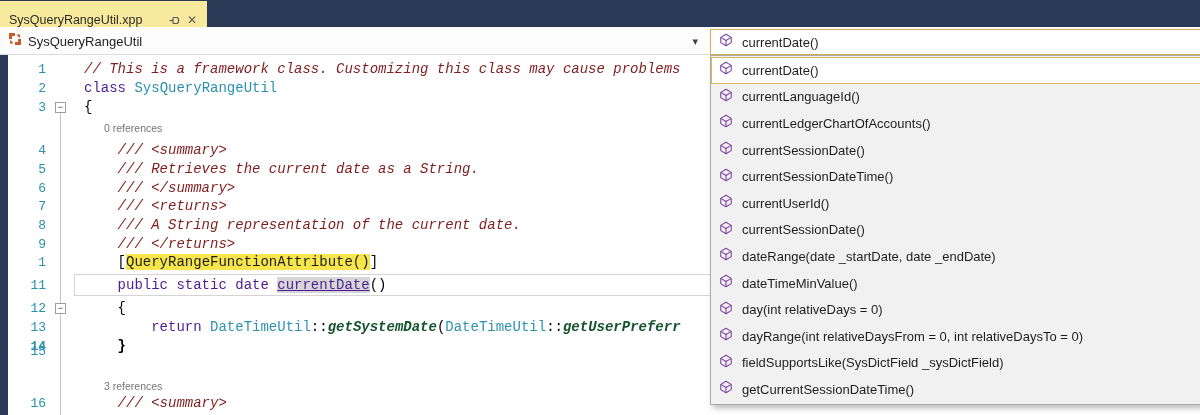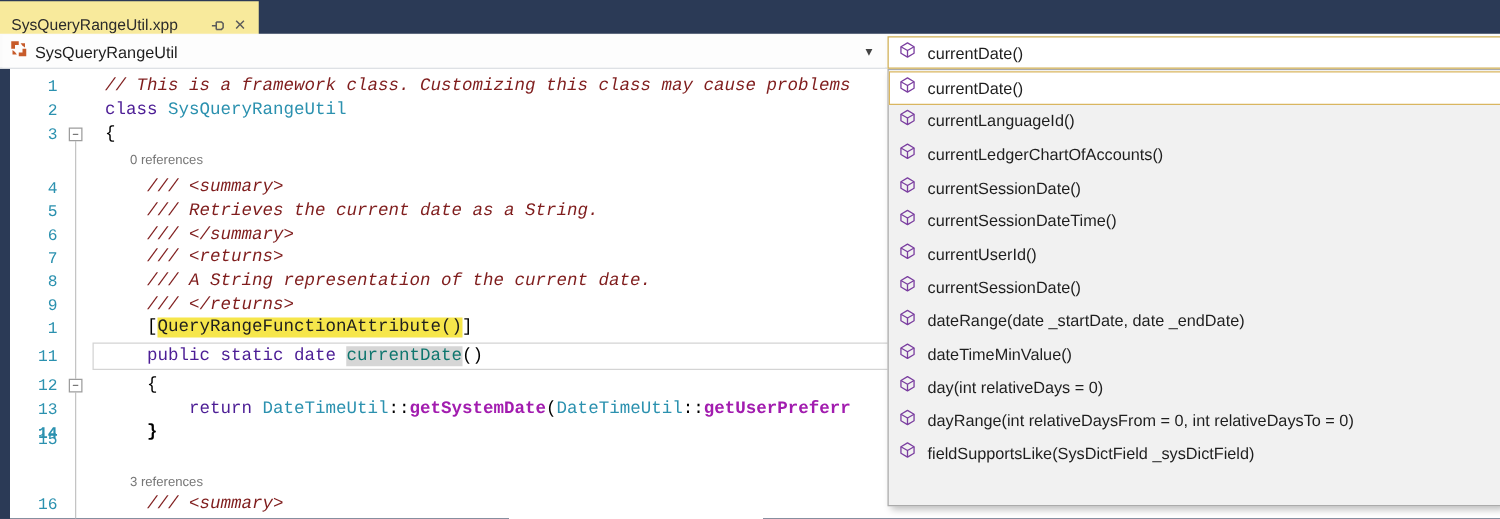--- a/index.html
+++ b/index.html
@@ -51,23 +51,23 @@
         background:#FFFFFF;line-height:9px;font-size:9px;text-align:center;color:#333;
         font-family:"Liberation Sans",sans-serif;}
   .linebox{position:absolute;left:66px;top:-2px;width:638px;height:22px;
         border:1px solid #D4D4D4;}
   .lens{position:absolute;left:96px;top:0;font-family:Liberation Sans, sans-serif;
         font-size:10.5px;color:#767676;line-height:16px;}
   .t-com{color:#7f1d1d;font-style:italic;}
   .t-kw{color:#4c1d95;}
   .t-ty{color:#2B91AF;}
   .t-pl{color:#000000;}
-  .t-me{color:#a21caf;font-weight:bold;}
+  .t-me{color:#14532d;font-weight:bold;font-style:italic;}
   .t-hl{color:#1E1E1E;background:#F6E64B;}
-  .t-sym{color:#0f766e;background:#D6D6D6;}
+  .t-sym{color:#4c1d95;background:#D6D6D6;text-decoration:underline;}
 </style>
 </head>
 <body>
 
 <div class="screen">
 
   <div class="tabstrip">
     <div class="tab">
       <span class="tab-title">SysQueryRangeUtil.xpp</span>
       <span class="tab-ico">
@@ -226,20 +226,30 @@
       </div>
       <div class="popup-item">
         <span class="cube"><svg width="14" height="14" viewBox="0 0 16 16">
             <g stroke="#7B3FA0" stroke-width="1.2" fill="none" stroke-linejoin="round">
               <polygon points="8,1.5 14,5 14,11 8,14.5 2,11 2,5"></polygon>
               <polyline points="2,5 8,8.5 14,5"></polyline>
               <line x1="8" y1="8.5" x2="8" y2="14.5"></line>
             </g>
           </svg></span>
         <span class="popup-label">fieldSupportsLike(SysDictField _sysDictField)</span>
+      </div>
+      <div class="popup-item">
+        <span class="cube"><svg width="14" height="14" viewBox="0 0 16 16">
+            <g stroke="#7B3FA0" stroke-width="1.2" fill="none" stroke-linejoin="round">
+              <polygon points="8,1.5 14,5 14,11 8,14.5 2,11 2,5"></polygon>
+              <polyline points="2,5 8,8.5 14,5"></polyline>
+              <line x1="8" y1="8.5" x2="8" y2="14.5"></line>
+            </g>
+          </svg></span>
+        <span class="popup-label">getCurrentSessionDateTime()</span>
       </div>
     </div>
 
   <div class="editor" id="editor">
     <div class="scope-line"></div>
     <div id="code-rows">
         <div class="row" style="top: 5px;"><span class="lnum">1</span><span class="codetext"><span class="t-com">// This is a framework class. Customizing this class may cause problems</span></span></div>
         <div class="row" style="top: 24px;"><span class="lnum">2</span><span class="codetext"><span class="t-kw">class</span><span class="t-pl"> </span><span class="t-ty">SysQueryRangeUtil</span></span></div>
         <div class="row" style="top: 43px;"><span class="lnum">3</span><span class="foldbox">−</span><span class="codetext"><span class="t-pl">{</span></span></div>
         <div class="row" style="top: 65px;"><span class="lens">0 references</span></div>

